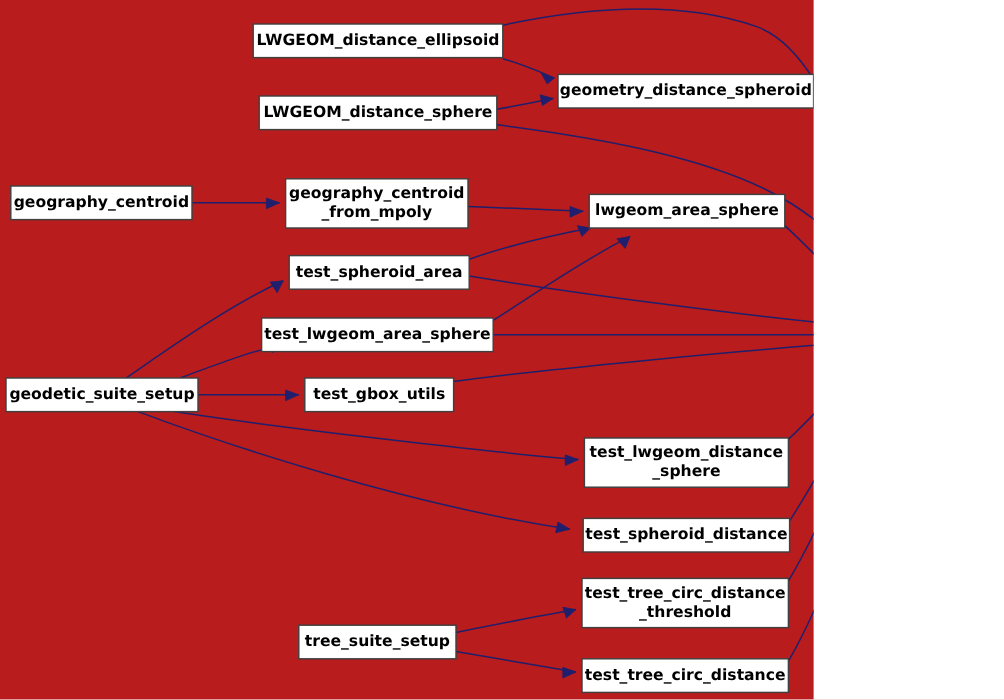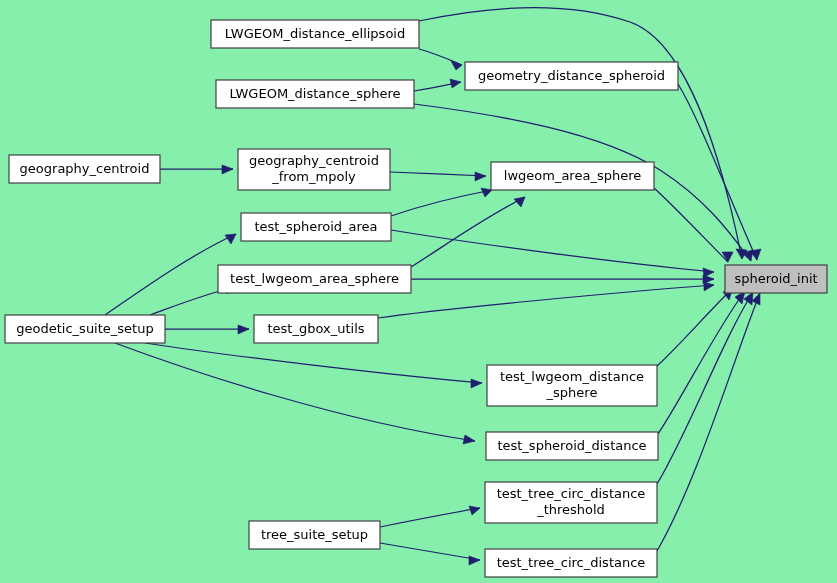--- a/index.html
+++ b/index.html
@@ -5,24 +5,25 @@
   html, body {
     margin: 0;
     padding: 0;
     background: #ffffff;
   }
   body {
     font-family: "DejaVu Sans", sans-serif;
   }
   #callgraph-root {
     position: relative;
-    width: 837px;
+    width: 678px;
     height: 583px;
-    background: #86efac;
+    background: #b91c1c;
     overflow: hidden;
+    font-weight: bold;
   }
   svg#graph-svg {
     position: absolute;
     left: 0;
     top: 0;
     width: 837px;
     height: 583px;
     display: block;
   }
   .node-rect {

